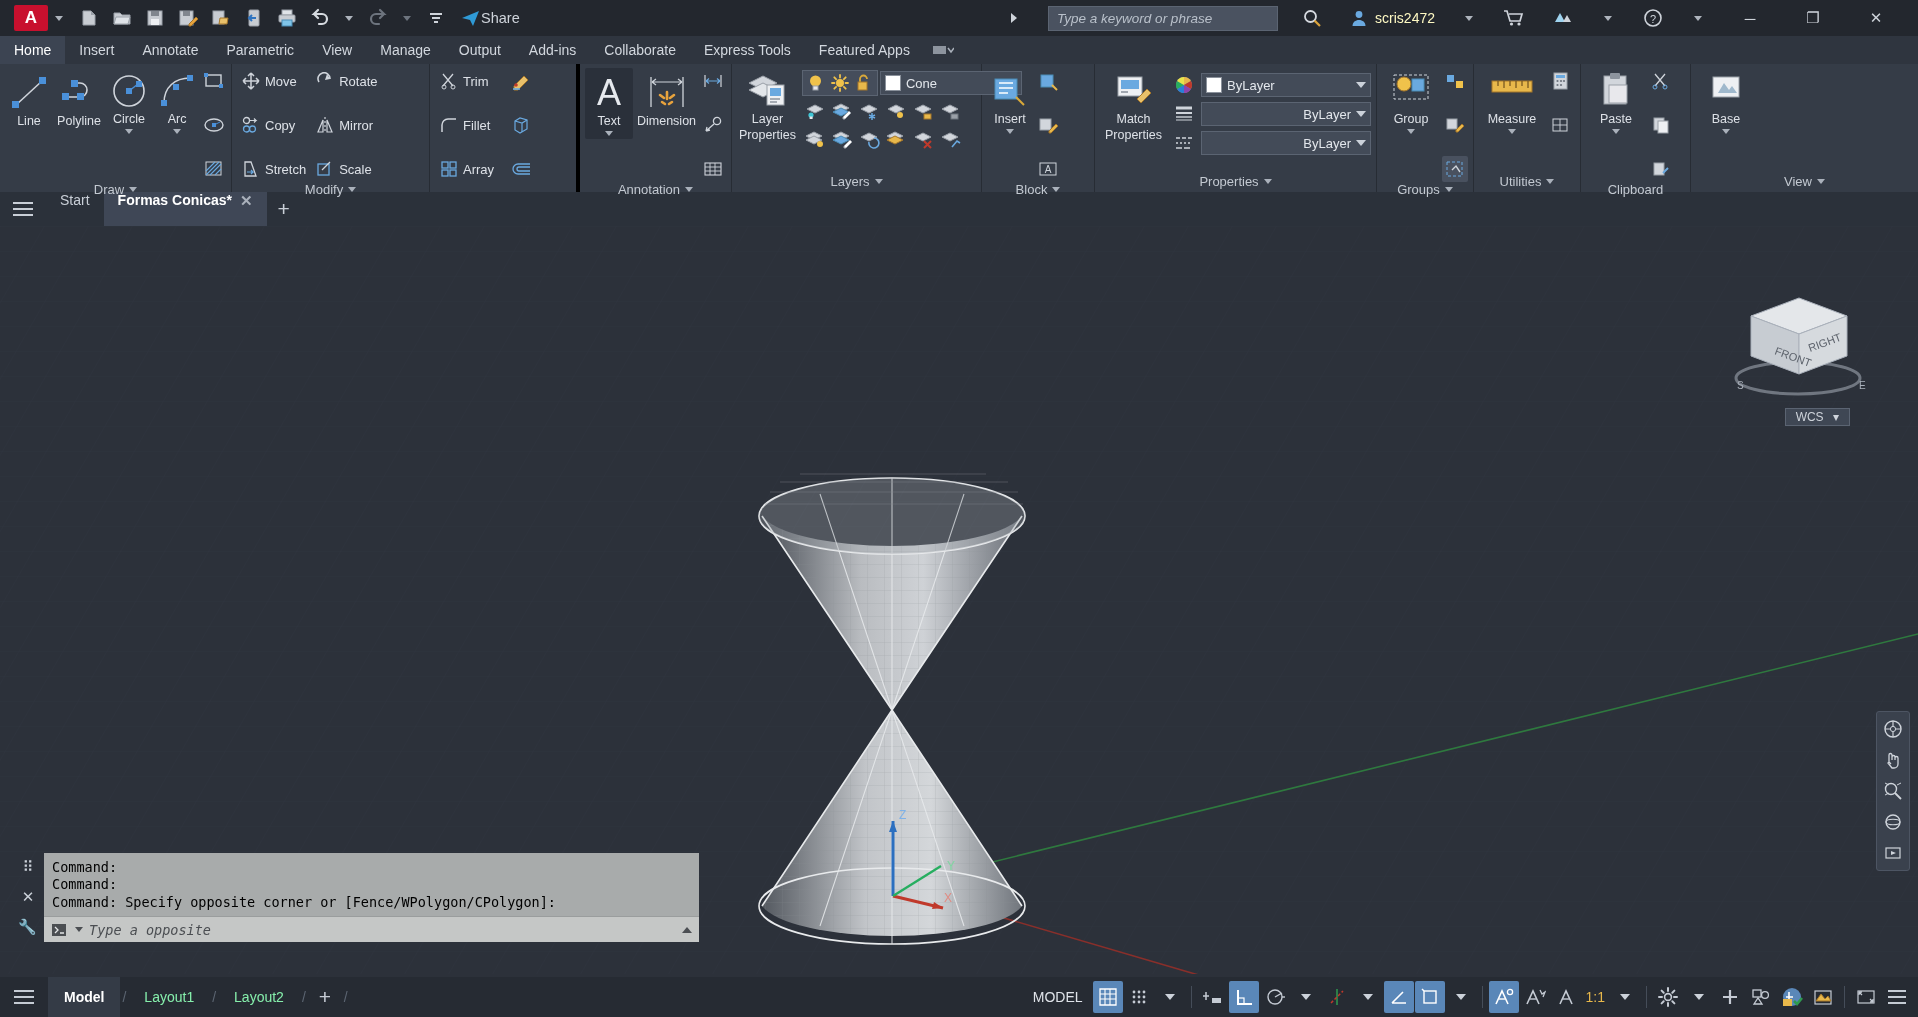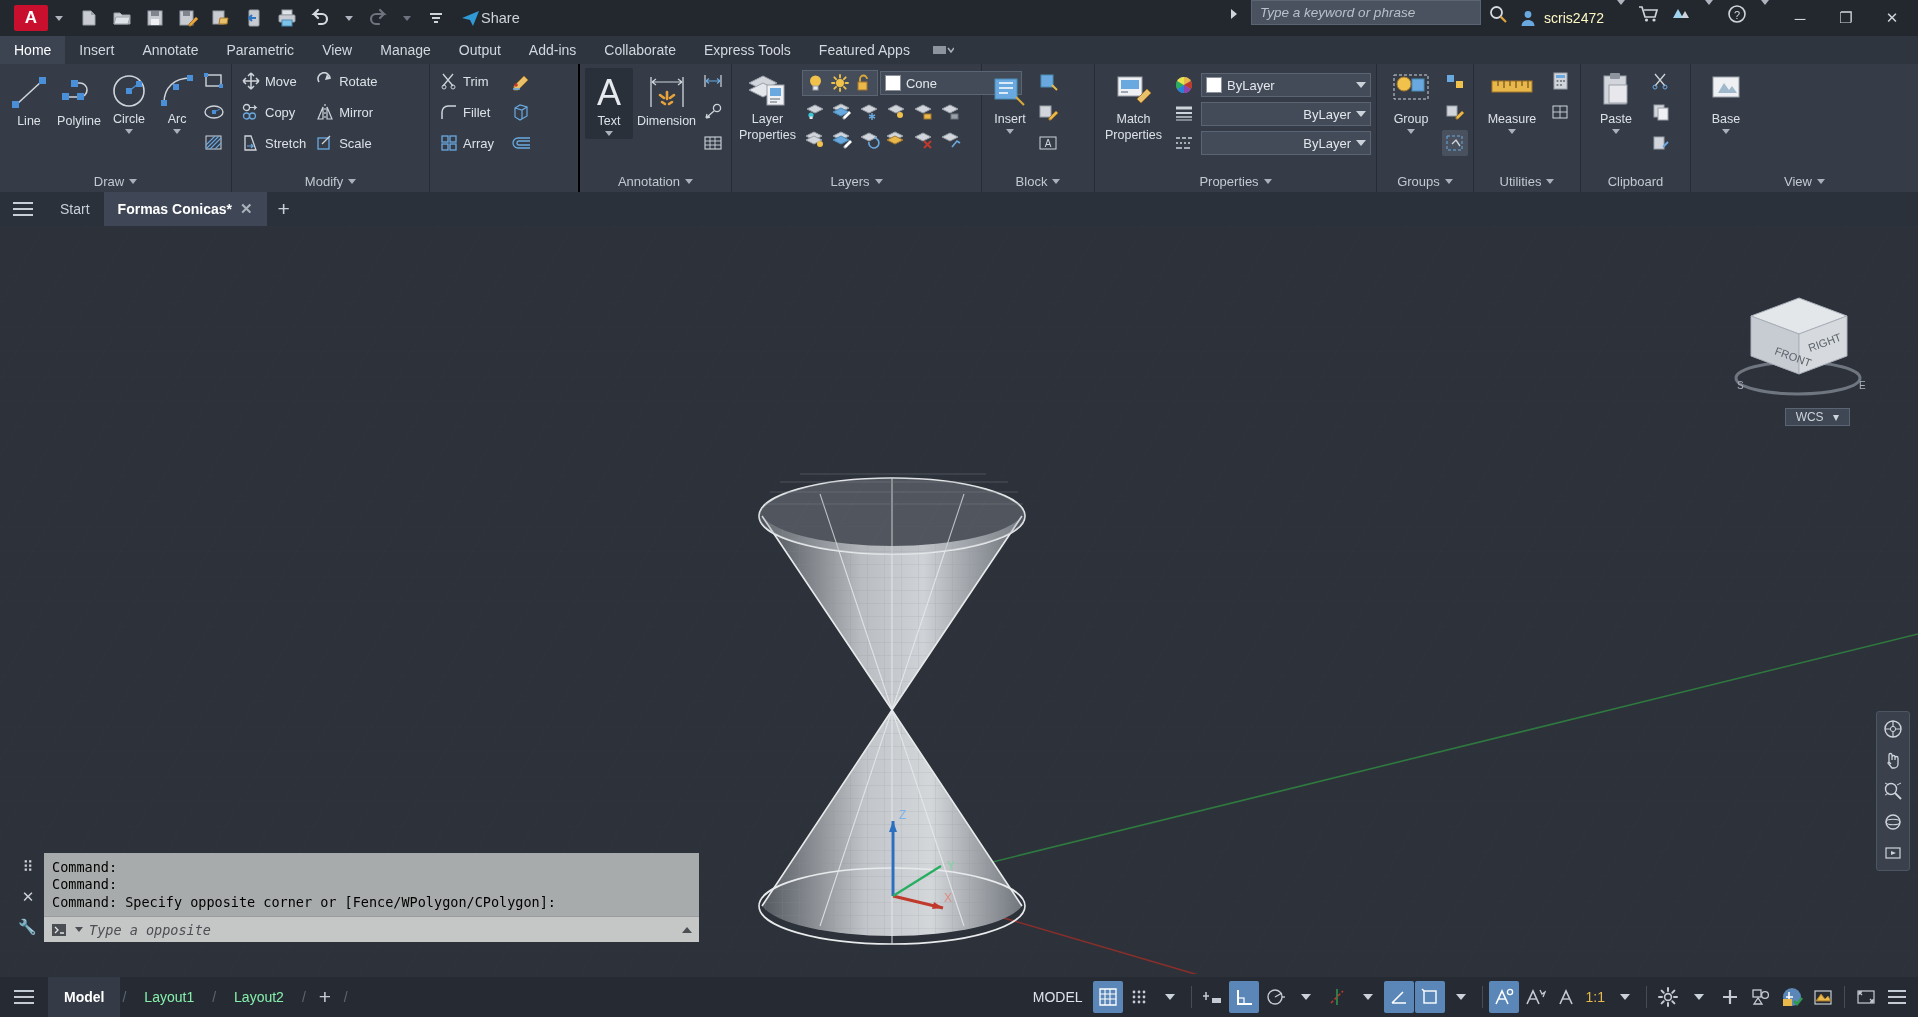--- a/index.html
+++ b/index.html
@@ -11,21 +11,21 @@
   .titlebar { height:36px; background:#23272e; display:flex; align-items:center; flex:0 0 36px; position:relative; }
   .logo { width:34px; height:26px; margin-left:14px; background:#c8102e; border-radius:2px;
           display:flex; align-items:center; justify-content:center; color:#fff; font-weight:bold; font-size:17px; }
   .caret { width:0;height:0;border-left:4px solid transparent;border-right:4px solid transparent;
            border-top:5px solid #aeb4bd; margin:0 7px; }
   .qat { display:flex; align-items:center; gap:3px; margin-left:4px; }
   .qbtn { width:30px;height:28px;display:flex;align-items:center;justify-content:center;cursor:pointer;border-radius:2px;}
   .share { display:flex;align-items:center;margin-left:10px;color:#cfd4db;font-size:14.5px;cursor:pointer;}
   .title-text { position:absolute; left:0; right:0; text-align:center; font-size:15px; color:#d9dde3; pointer-events:none;}
   .title-text span{margin:0 9px;}
-  .tb-right { margin-left:auto; display:flex; gap:2px; padding-right:4px;}
+  .tb-right { margin-left:auto; display:flex; align-items:center; gap:19px; padding-right:20px;}
   .searchbox { width:230px;height:25px;background:#4a5260;border:1px solid #5b6472;display:flex;align-items:center;padding:0 8px;}
   .searchbox input{background:transparent;border:none;outline:none;color:#dfe3e9;font-style:italic;font-size:13.5px;width:100%;
     font-family:"Liberation Sans",sans-serif;}
   .searchbox input::placeholder{color:#b9c0ca;font-style:italic;}
   .usr { display:flex;align-items:center;gap:7px;font-size:14px;color:#fef9c3;padding:0 4px;cursor:pointer;}
   .wbtn{width:44px;height:36px;display:flex;align-items:center;justify-content:center;cursor:pointer;color:#cfd4db;font-size:15px;}
 
   
   .ribtabs { height:28px;background:#2f353f;display:flex;align-items:stretch;flex:0 0 28px;font-size:14px;}
   .rtab { padding:0 14px; display:flex;align-items:center;color:#d2d7de;cursor:pointer;}
@@ -39,32 +39,32 @@
   .pcap { height:21px;display:flex;align-items:center;justify-content:center;gap:5px;font-size:13px;color:#c3c9d1;}
   .pcap .dn{width:0;height:0;border-left:4px solid transparent;border-right:4px solid transparent;border-top:5px solid #aab1bb;}
 
   .bigbtn { width:60px;display:flex;flex-direction:column;align-items:center;gap:2px;padding:3px 2px;cursor:pointer;border-radius:2px;}
   .bigbtn .lbl{font-size:12.5px;color:#dde1e7;text-align:center;line-height:1.1;}
   .bigbtn .dn{width:0;height:0;border-left:4px solid transparent;border-right:4px solid transparent;border-top:5px solid #aab1bb;}
   .smbtn { height:26px;display:flex;align-items:center;gap:5px;padding:0 5px;cursor:pointer;border-radius:2px;font-size:13px;color:#dde1e7;}
   .irow{display:flex;gap:1px;}
   .ibtn{width:26px;height:26px;display:flex;align-items:center;justify-content:center;cursor:pointer;border-radius:2px;}
   .ibtn.sel{background:#49515f;}
-  .col3{display:flex;flex-direction:column;gap:5px;}
+  .col3{display:flex;flex-direction:column;gap:18px;}
 
   .combo{height:24px;background:#434b58;border:1px solid #5b6472;display:flex;align-items:center;gap:5px;padding:0 4px;cursor:pointer;}
   .combo .txt{flex:1;font-size:13px;color:#e3e7ec;white-space:nowrap;overflow:hidden;}
   .combo .txt.r{text-align:right;}
   .combo .dn{width:0;height:0;border-left:5px solid transparent;border-right:5px solid transparent;border-top:6px solid #ccd2da;}
   .swatch{width:16px;height:16px;background:#fff;border:1px solid #8a919b;}
 
   
   .filetabs{height:34px;background:#2b313a;display:flex;align-items:stretch;flex:0 0 34px;font-size:14px;}
   .hmbtn{width:46px;display:flex;align-items:center;justify-content:center;cursor:pointer;}
-  .ftab{display:flex;align-items:center;gap:8px;padding:0 14px;color:#c9cfd7;cursor:pointer;}
+  .ftab{display:flex;align-items:flex-start;gap:8px;padding:0 14px;color:#c9cfd7;cursor:pointer;}
   .ftab.active{background:#3f4756;color:#fff;font-weight:bold;}
   .ftab .x{font-size:15px;color:#aab1bb;}
   .plus{width:34px;display:flex;align-items:center;justify-content:center;font-size:21px;color:#c9cfd7;cursor:pointer;}
 
   
   .canvas{flex:1;position:relative;background:#2c313a;overflow:hidden;}
   .vplabel{position:absolute;left:8px;top:6px;font-size:13.5px;color:#d6dae0;}
   .vpmin{position:absolute;right:6px;top:5px;display:flex;gap:12px;align-items:center;color:#d6dae0;font-size:13px;}
   .vpmin span{cursor:pointer;}
 
@@ -382,21 +382,21 @@
               <span>Scale</span>
             </div>
         </div>
       </div>
       <div class="pcap">
         <span>Modify</span>
           <div class="dn"></div>
       </div>
     </div>
 
-    <div class="panel" style="width:150px;border-right:2px solid #000000">
+    <div class="panel" style="width:150px;border-right:4px solid #000000">
       <div class="pbody" style="gap:0">
         <div class="col3">
           <div class="smbtn">
               <svg width="18" height="18" viewBox="0 0 18 18">
                 <path d="M3 2l10 12M13 2L3 14" stroke="#cfd4db" stroke-width="1.3"></path>
                 <circle cx="4" cy="15" r="2" stroke="#cfd4db" fill="none"></circle>
                 <circle cx="13" cy="15" r="2" stroke="#cfd4db" fill="none"></circle>
               </svg>
               <span>Trim</span>
               <div class="dn" style="margin-left:4px"></div>

